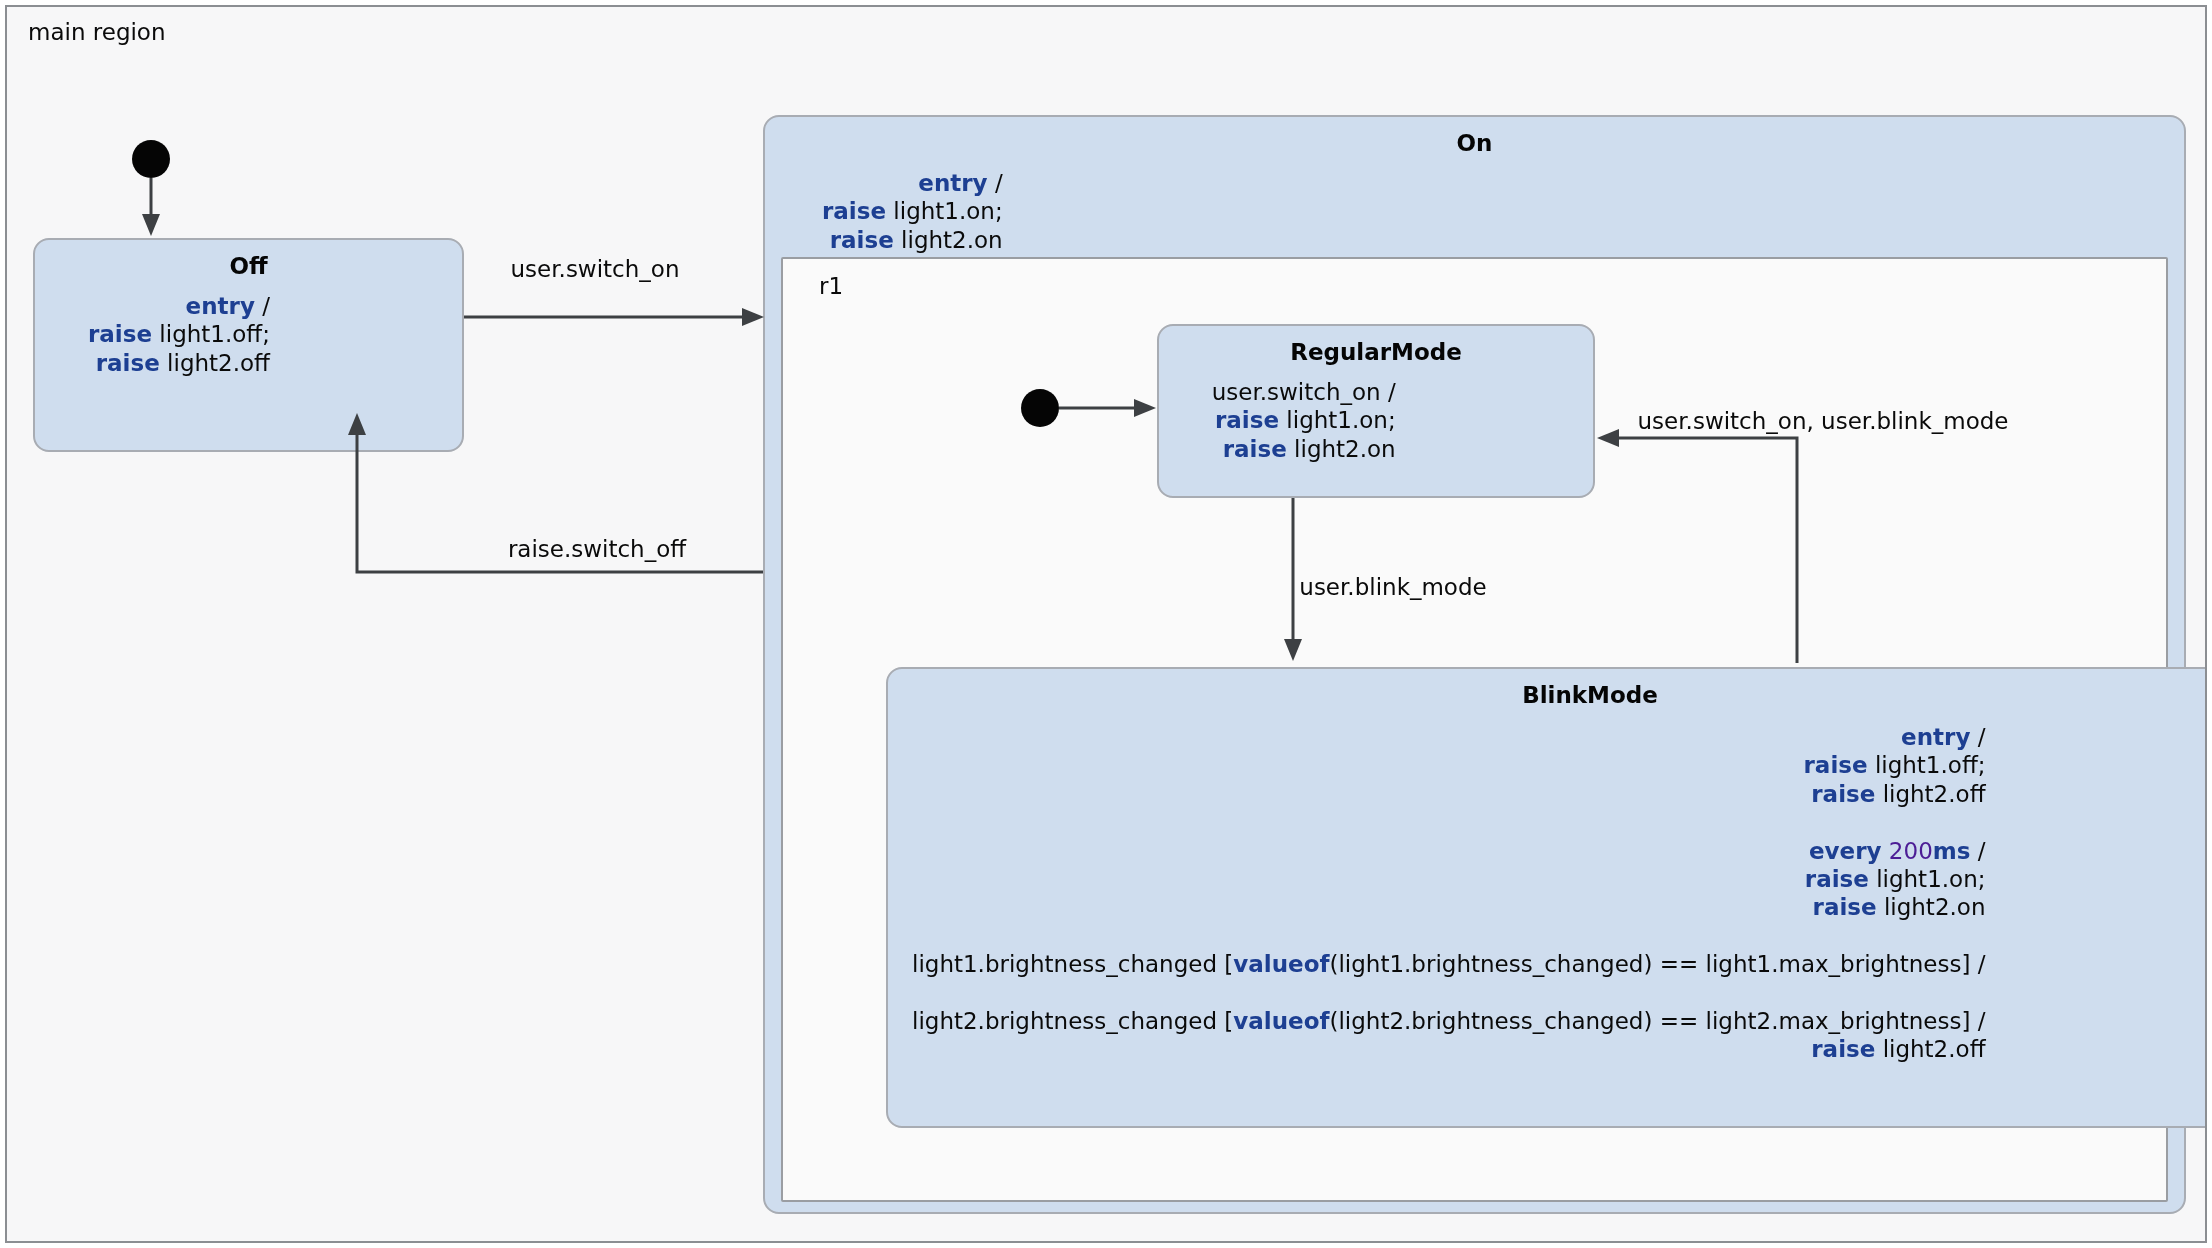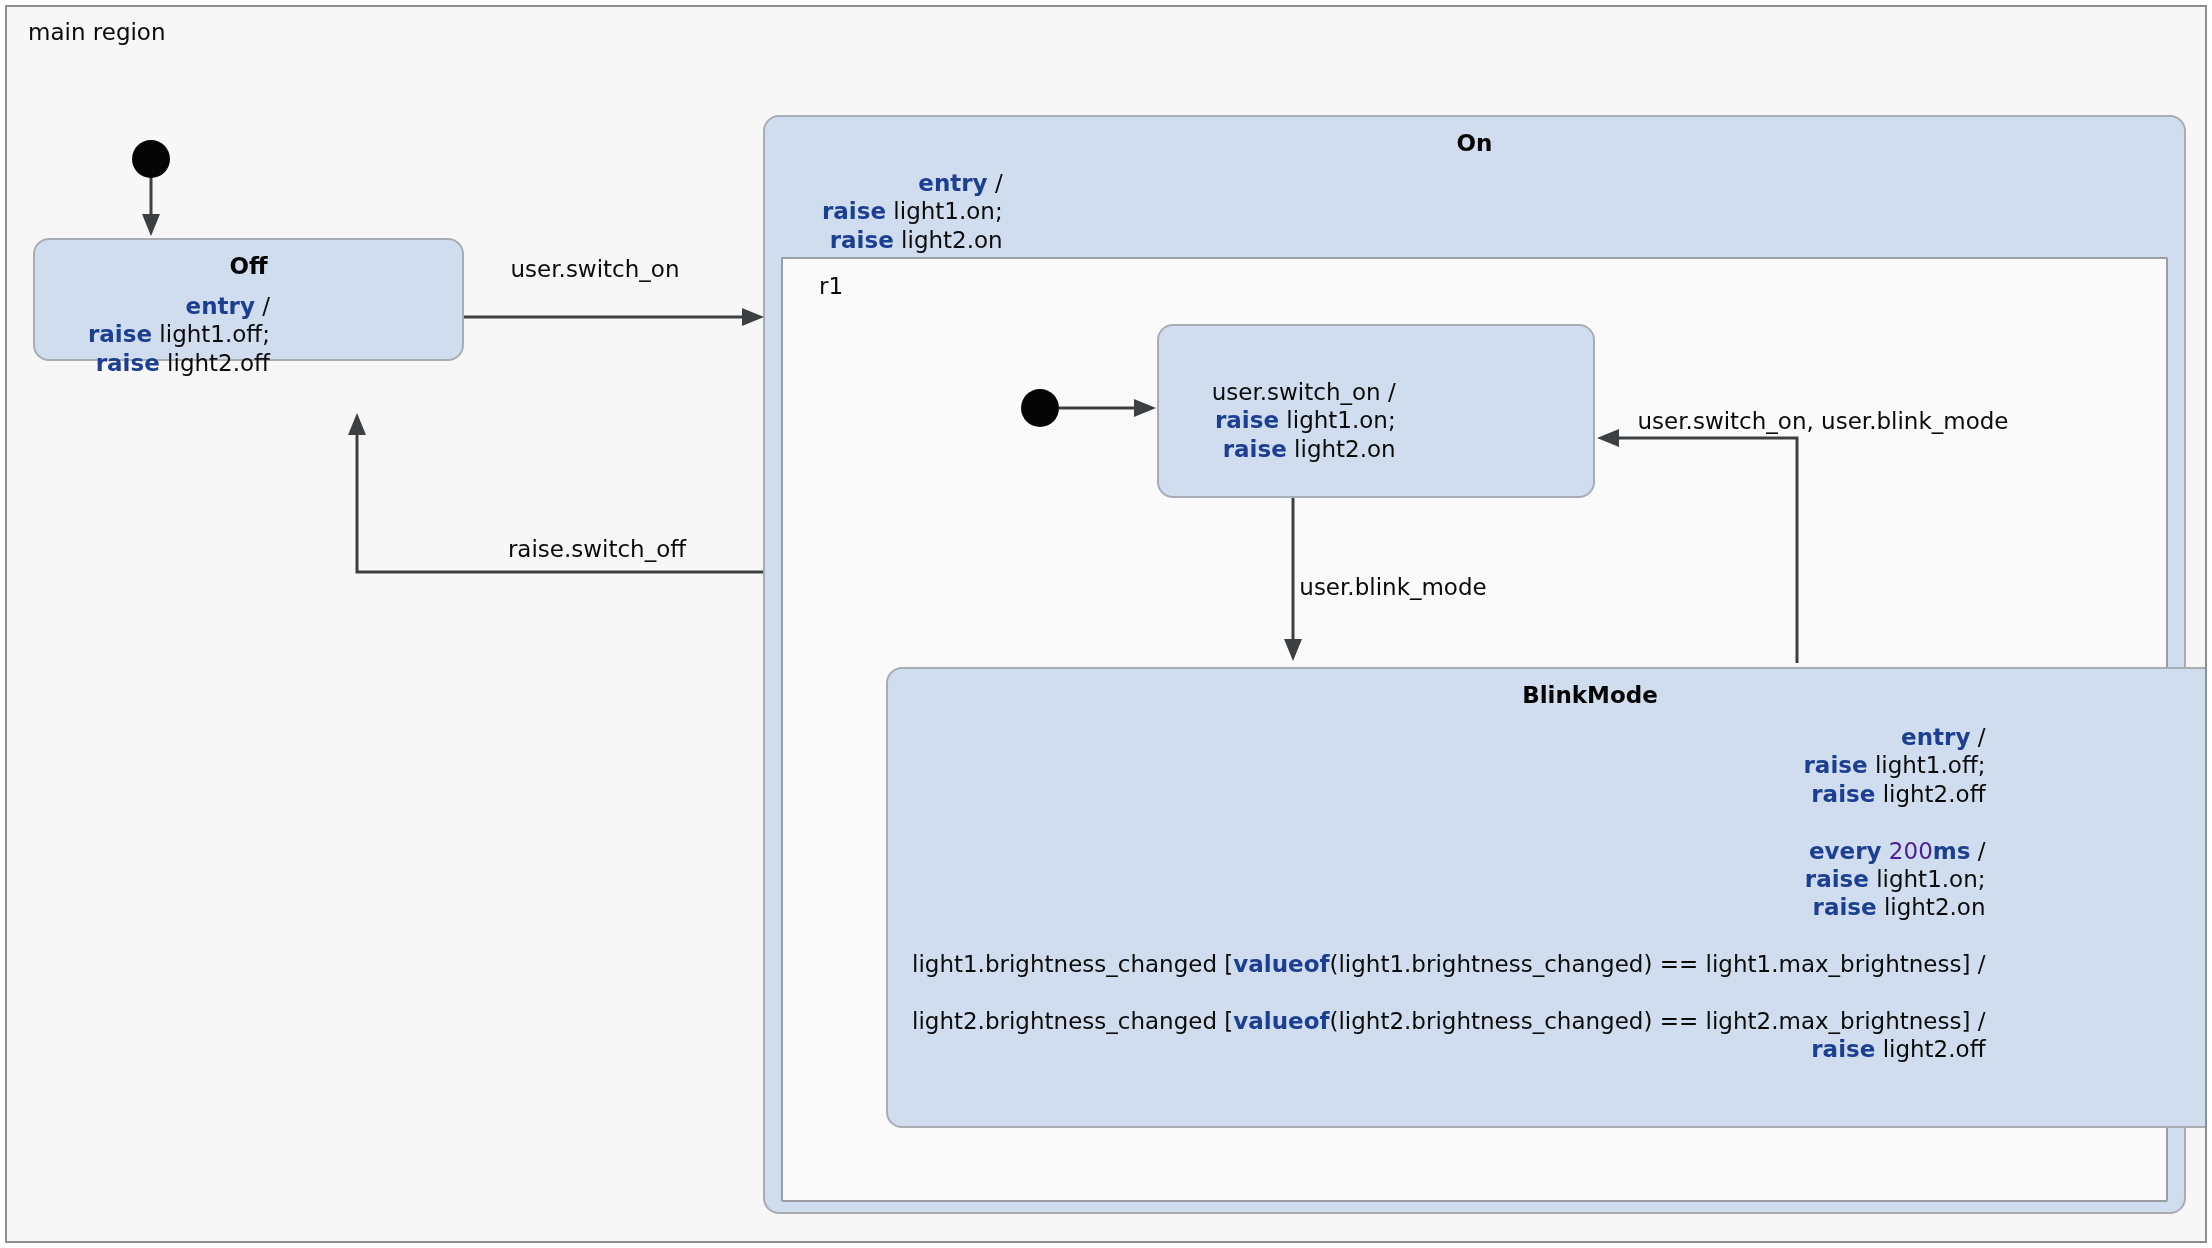--- a/index.html
+++ b/index.html
@@ -51,21 +51,21 @@
     <g>
       <line class="wire" x1="1286" y1="491" x2="1286" y2="635"></line>
       <polygon class="head" points="1286,654 1277,632 1295,632"></polygon>
     </g>
     <g>
       <polyline class="wire" points="1790,656 1790,431 1610,431"></polyline>
       <polygon class="head" points="1590,431 1612,422 1612,440"></polygon>
     </g>
   </svg>
 
-  <div class="state" style="left:26px;top:231px;width:431px;height:123px;">
+  <div class="state" style="left:26px;top:231px;width:431px;height:214px;">
     <div class="state-title">Off</div>
     <div class="state-body" style="left:30px;">
         <div class="code-line"><span class="kw">entry</span><span class="pl"> /</span></div>
         <div class="code-line ind"><span class="kw">raise</span><span class="pl"> light1.off;</span></div>
         <div class="code-line ind"><span class="kw">raise</span><span class="pl"> light2.off</span></div>
       </div>
   </div>
 
   <div class="state" style="left:756px;top:108px;width:1423px;height:1099px;">
     <div class="state-title">On</div>
@@ -73,20 +73,21 @@
         <div class="code-line"><span class="kw">entry</span><span class="pl"> /</span></div>
         <div class="code-line ind"><span class="kw">raise</span><span class="pl"> light1.on;</span></div>
         <div class="code-line ind"><span class="kw">raise</span><span class="pl"> light2.on</span></div>
       </div>
     <div class="subregion">
       <div class="region-name">r1</div>
     </div>
   </div>
 
   <div class="state" style="left:1150px;top:317px;width:438px;height:174px;">
+    <div class="state-title">RegularMode</div>
     <div class="state-body" style="left:33px;">
         <div class="code-line"><span class="pl">user.switch_on /</span></div>
         <div class="code-line ind"><span class="kw">raise</span><span class="pl"> light1.on;</span></div>
         <div class="code-line ind"><span class="kw">raise</span><span class="pl"> light2.on</span></div>
       </div>
   </div>
 
   <div class="state" style="left:879px;top:660px;width:1408px;height:461px;">
     <div class="state-title">BlinkMode</div>
     <div class="state-body" style="left:24px;top:54px;">

